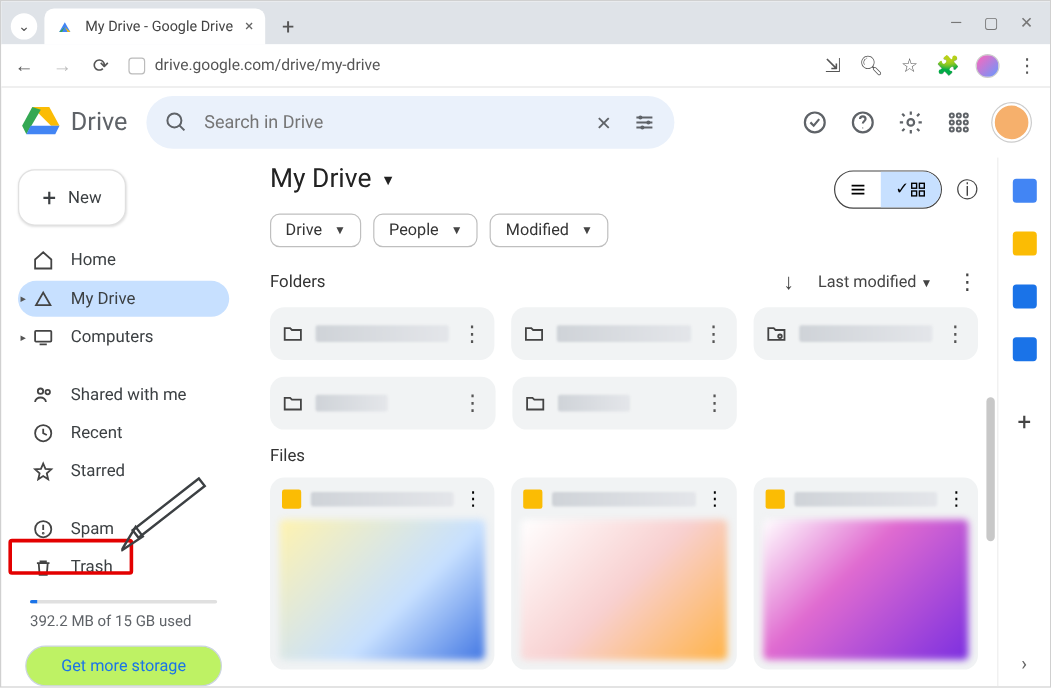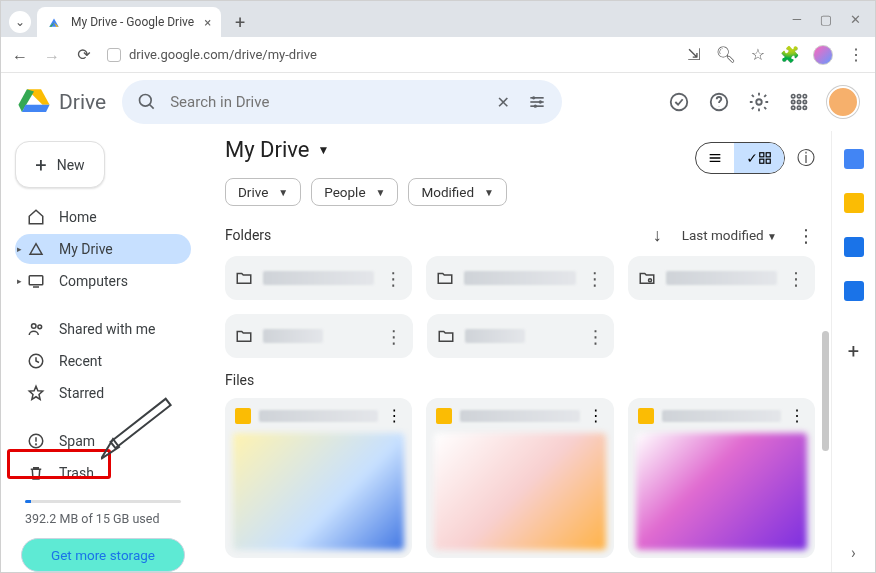--- a/index.html
+++ b/index.html
@@ -38,21 +38,21 @@
 .sidebar { width:200px; padding:10px 10px 0 14px; display:flex; flex-direction:column; gap:2px; font-size:14px; color:#3c4043;}
 .new-btn { width:90px; height:48px; border:1px solid #e0e0e0; border-radius:14px; background:#fff; display:flex; align-items:center; justify-content:center; gap:10px; font-size:14px; color:#3c4043; box-shadow:0 1px 2px rgba(0,0,0,.12); cursor:pointer; margin-bottom:12px;}
 .nav-item { display:flex; align-items:center; gap:14px; padding:6px 12px; border-radius:18px; cursor:pointer; position:relative;}
 .nav-item.sel { background:#c7e0ff; }
 .nav-item .caret { position:absolute; left:2px; font-size:9px; color:#555;}
 .nav-item .nico { width:18px; height:18px; display:flex; align-items:center; justify-content:center; color:#444;}
 .divider { height:14px; }
 .storage-bar { margin:10px 10px 6px 10px; height:3px; background:#e0e0e0; border-radius:2px; overflow:hidden;}
 .storage-bar .fill { height:100%; width:4%; background:#1a73e8;}
 .storage-text { font-size:12.5px; color:#5f6368; margin:0 10px 10px;}
-.get-storage { margin:0 6px; padding:8px 14px; border:1px solid #cbd4e0; border-radius:20px; color:#1a73e8; font-size:13.5px; background:#5eead4; cursor:pointer; text-align:center;}
+.get-storage { margin:0 6px; padding:8px 14px; border:1px solid #cbd4e0; border-radius:20px; color:#1a73e8; font-size:13.5px; background:#bef264; cursor:pointer; text-align:center;}
 
 
 .trash-hl { position:absolute; border:3px solid #e30000; border-radius:3px; pointer-events:none; }
 
 .main { flex:1; display:flex; overflow:hidden; position:relative;}
 .content { flex:1; padding:6px 16px 0 24px; overflow:auto; position:relative;}
 .page-title { display:flex; align-items:center; gap:8px; font-size:22px; color:#222; margin-bottom:16px;}
 .title-row { display:flex; align-items:center;}
 .view-toggle { margin-left:auto; display:flex; align-items:center; gap:12px;}
 .toggle-pill { display:flex; border:1px solid #444; border-radius:20px; overflow:hidden; height:32px;}

